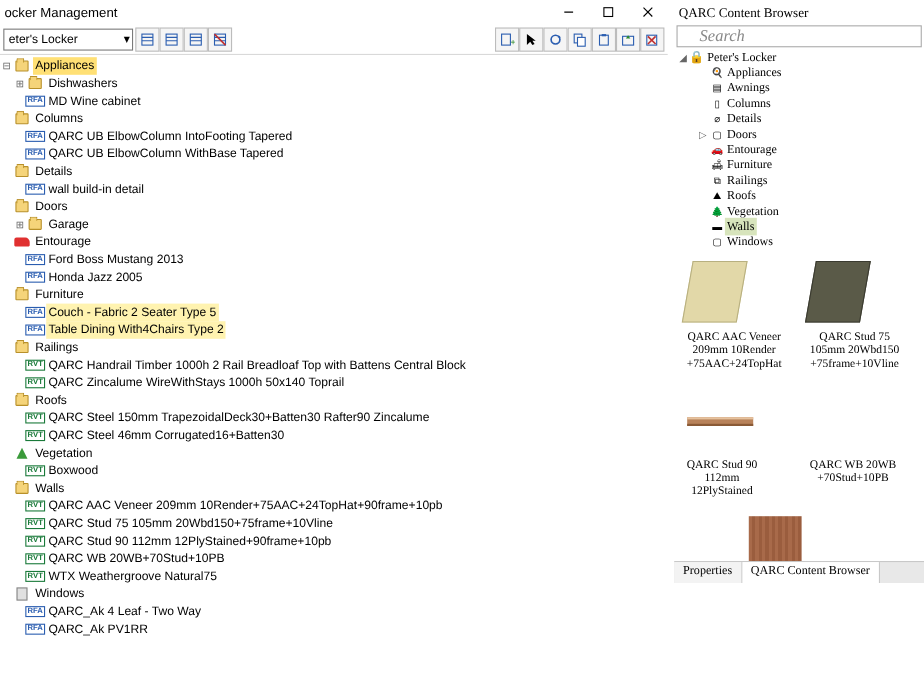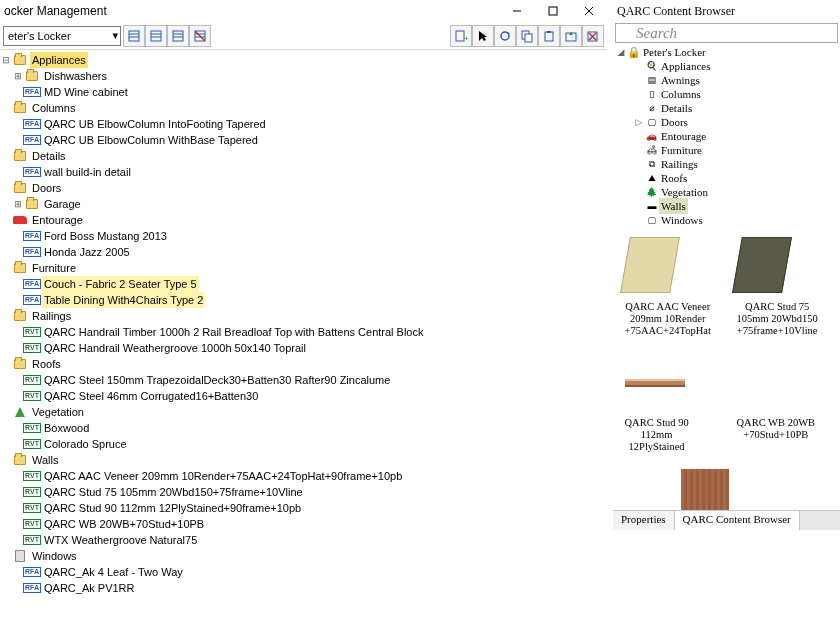--- a/index.html
+++ b/index.html
@@ -270,21 +270,21 @@
         <span class="ic">
           <span class="i-rvt">RVT</span>
         </span>
         <span class="lbl">QARC Handrail Timber 1000h 2 Rail Breadloaf Top with Battens Central Block</span>
       </div>
       <div class="row indent1">
         <span class="exp blank">·</span>
         <span class="ic">
           <span class="i-rvt">RVT</span>
         </span>
-        <span class="lbl">QARC Handrail Weathergroove 1000h 50x140 Toprail</span>
+        <span class="lbl">QARC Zincalume WireWithStays 1000h 50x140 Toprail</span>
       </div>
       <div class="row indent0">
         <span class="exp blank">·</span>
         <span class="ic">
           <span class="i-folder"></span>
         </span>
         <span class="lbl">Roofs</span>
       </div>
       <div class="row indent1">
         <span class="exp blank">·</span>
@@ -306,27 +306,20 @@
           <span class="i-tree"></span>
         </span>
         <span class="lbl">Vegetation</span>
       </div>
       <div class="row indent1">
         <span class="exp blank">·</span>
         <span class="ic">
           <span class="i-rvt">RVT</span>
         </span>
         <span class="lbl">Boxwood</span>
-      </div>
-      <div class="row indent1">
-        <span class="exp blank">·</span>
-        <span class="ic">
-          <span class="i-rvt">RVT</span>
-        </span>
-        <span class="lbl">Colorado Spruce</span>
       </div>
       <div class="row indent0">
         <span class="exp blank">·</span>
         <span class="ic">
           <span class="i-folder"></span>
         </span>
         <span class="lbl">Walls</span>
       </div>
       <div class="row indent1">
         <span class="exp blank">·</span>

